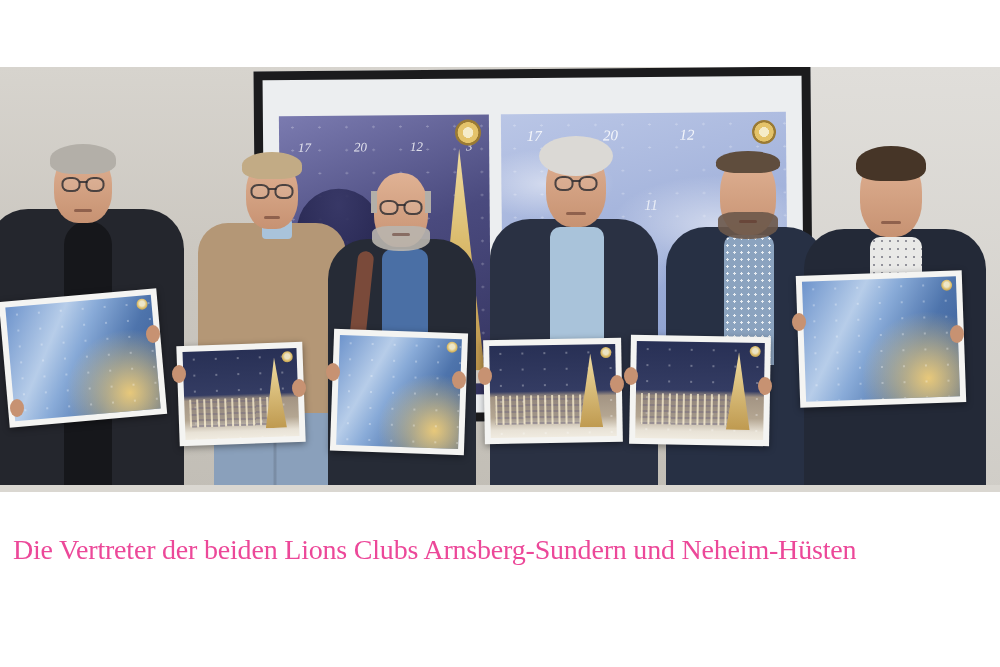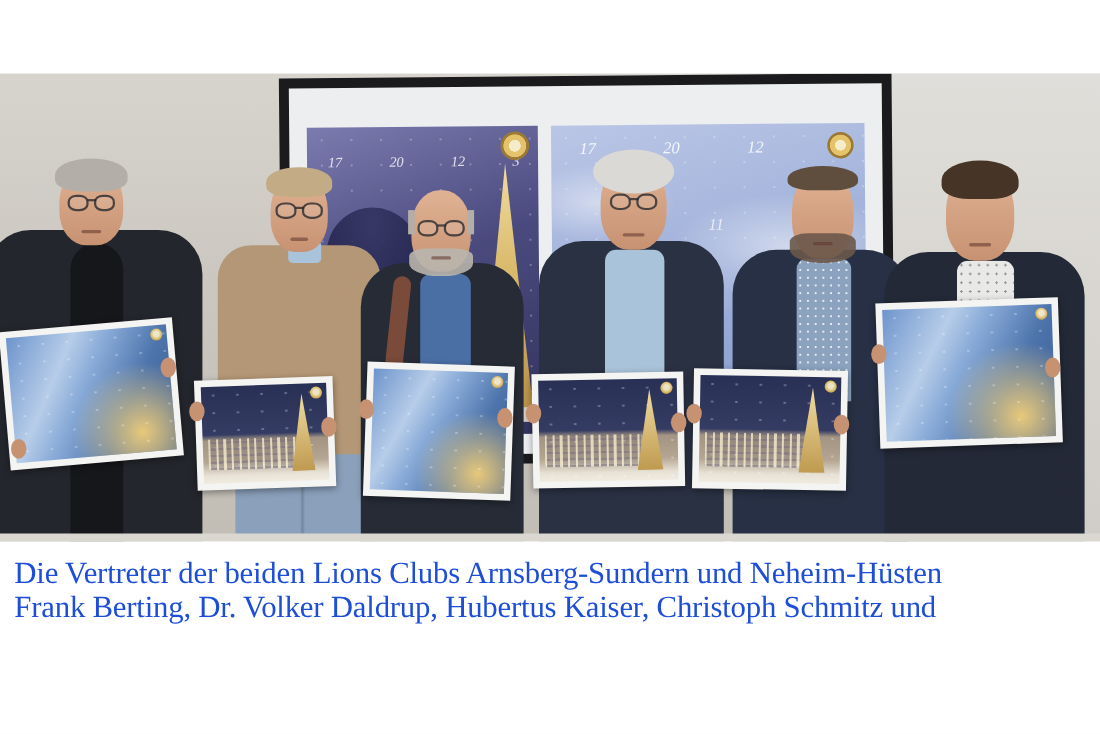--- a/index.html
+++ b/index.html
@@ -125,21 +125,21 @@
 
   .p6 .torso{left:804px;top:162px;width:182px;height:263px;background:var(--suit-navy3,#232937);}
   .p6 .shirt{left:870px;top:170px;width:52px;height:140px;background-color:var(--shirt-white,#e9e9e7);
              background-image:radial-gradient(rgba(40,40,60,.45) 1px,transparent 1.2px);background-size:8px 8px;}
   .p6 .head{left:860px;top:86px;width:62px;height:84px;}
   .p6 .hair{background:var(--hair-dark,#463527);}
   .p6 .cal{left:798px;top:206px;width:154px;height:120px;transform:rotate(-2deg);}
   .p6 .hand.hl{left:792px;top:246px;} .p6 .hand.hr{left:950px;top:258px;}
 
   
-  .caption{position:absolute;left:13px;top:506px;width:952px;color:#1d4ed8;
+  .caption{position:absolute;left:13px;top:534px;width:952px;color:#ec4899;
            font-size:28px;line-height:31px;letter-spacing:-.2px;}
   .caption p{margin:0;white-space:nowrap;}
   .caption .last{display:flex;justify-content:space-between;white-space:nowrap;}
 </style>
 </head>
 <body>
 
 <div class="page">
 
   <figure class="photo" style="margin:0">
@@ -296,18 +296,17 @@
           </div>
       </div>
       <span class="hand hr"></span>
     </div>
 
     <div class="floor"></div>
   </figure>
 
   <div class="caption">
     <p>Die Vertreter der beiden Lions Clubs Arnsberg-Sundern und Neheim-Hüsten</p>
-    <p>Frank Berting, Dr. Volker Daldrup, Hubertus Kaiser, Christoph Schmitz und</p>
     <p class="last">
     </p>
   </div>
 
 </div>
 
 </body></html>

